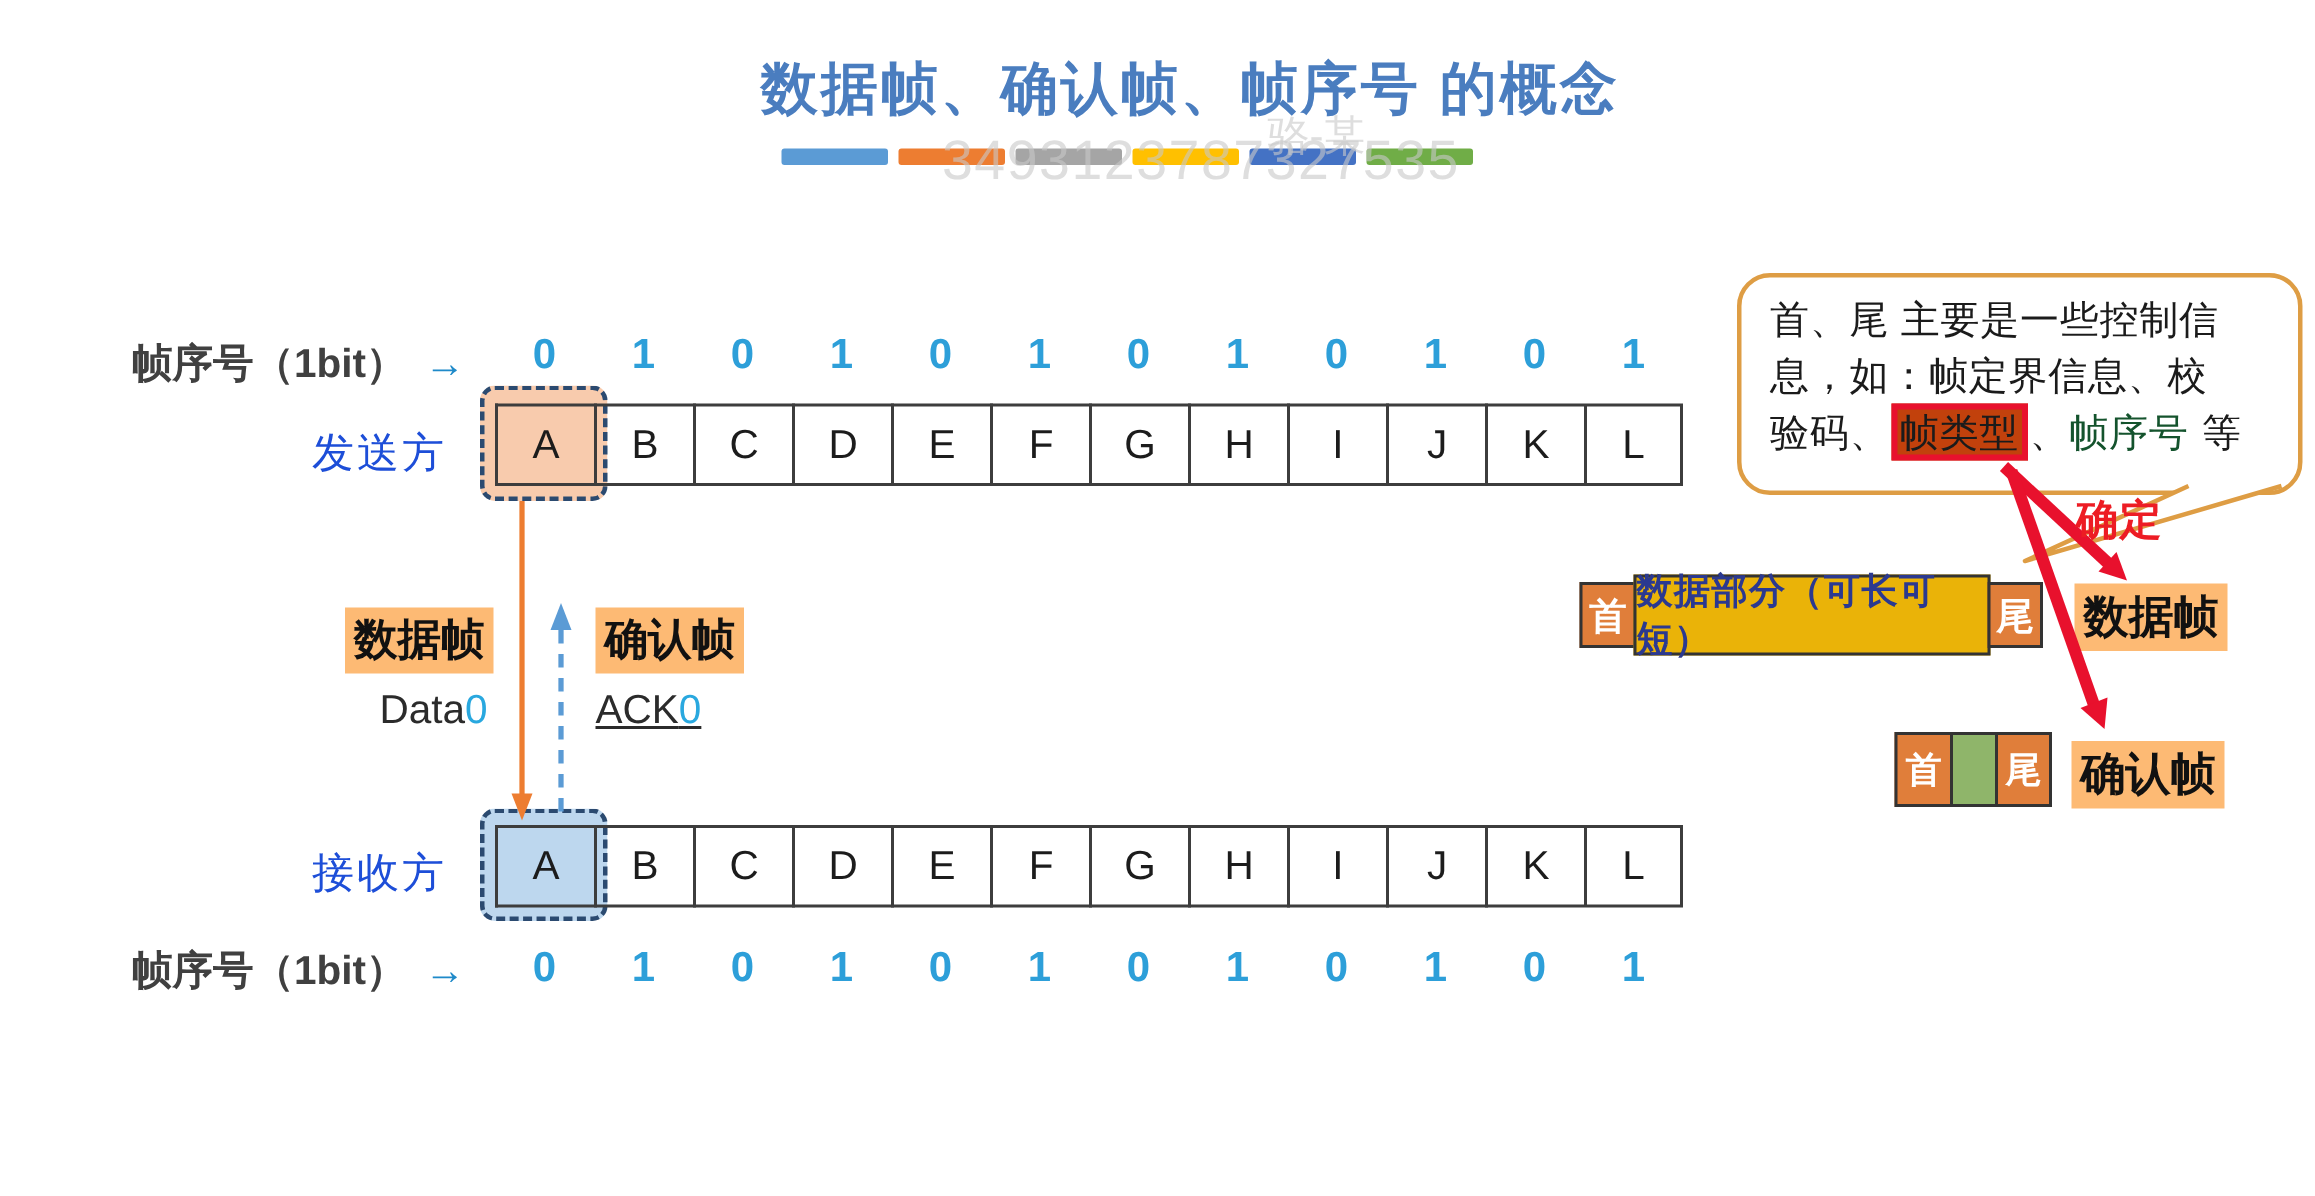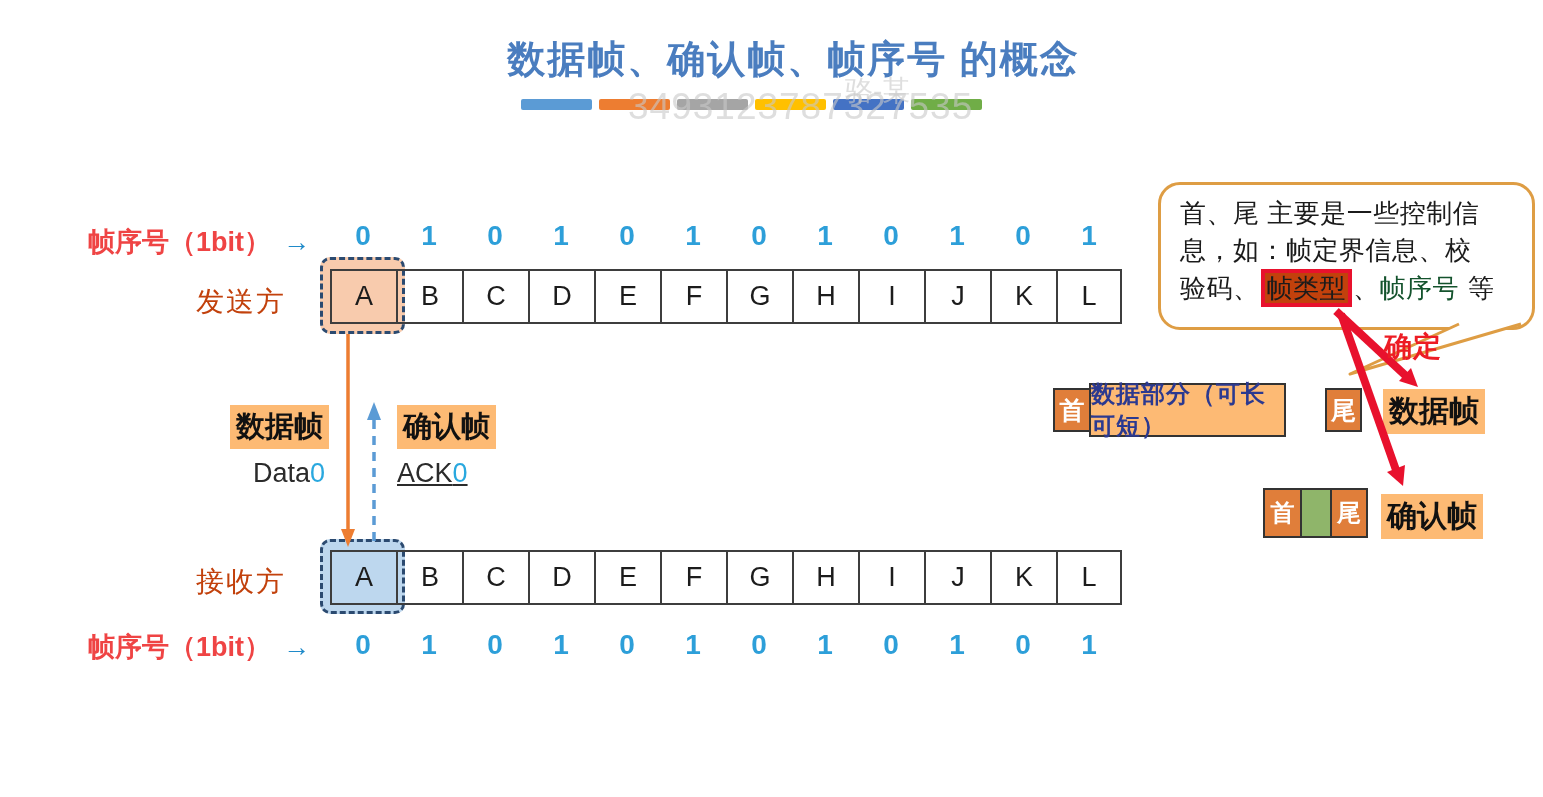--- a/index.html
+++ b/index.html
@@ -16,31 +16,31 @@
   .b1{background:#5B9BD5;}.b2{background:#ED7D31;}.b3{background:#A5A5A5;}
   .b4{background:#FFC000;}.b5{background:#4472C4;}.b6{background:#70AD47;}
 
   
   .wm{position:absolute;color:#c9c9c9;opacity:.6;z-index:2;white-space:nowrap;}
   .wm-name{top:72px;left:845px;font-size:28px;}
   .wm-num{top:86px;left:628px;font-size:37px;letter-spacing:1px;}
 
   
   .seq-label{position:absolute;left:88px;font-size:27px;font-weight:600;white-space:nowrap;z-index:1;}
-  .seq-label .txt{color:#ef4444;}
+  .seq-label .txt{color:#404040;}
   .seq-label .arr{color:#1F8AC9;font-weight:bold;margin-left:12px;}
   .seq-top{top:224px;}
   .seq-bottom{top:629px;}
   .bits{position:absolute;left:330px;width:792px;display:flex;z-index:1;}
   .bits span{width:66px;text-align:center;font-size:28px;font-weight:600;color:#2D9FD9;}
   .bits-top{top:220px;}
   .bits-bottom{top:629px;}
 
   
-  .party{position:absolute;left:196px;width:100px;font-size:28px;color:#c2410c;
+  .party{position:absolute;left:208px;width:100px;font-size:28px;color:#1d4ed8;
          font-weight:500;letter-spacing:2px;z-index:1;}
   .party-sender{top:283px;}
   .party-receiver{top:563px;}
 
   
   .outline{position:absolute;left:320px;width:85px;border:3.5px dashed #2b4a70;
            border-radius:10px;box-sizing:border-box;z-index:0;}
   .outline-sender{top:257px;height:77px;background:#F8CBAD;}
   .outline-receiver{top:539px;height:75px;background:#BDD7EE;}
 
@@ -75,21 +75,21 @@
   .suffix{margin-left:9px;}
   .determine{position:absolute;left:1384px;top:328px;font-size:28px;font-weight:bold;
              color:#ED1C24;z-index:4;letter-spacing:1px;}
 
   
   .dframe{position:absolute;left:1053px;top:383px;width:309px;height:54px;z-index:1;}
   .dframe .seg{position:absolute;box-sizing:border-box;border:2px solid #333;
                display:flex;align-items:center;justify-content:center;}
   .dframe .head{left:0;top:5px;width:38px;height:44px;background:#E07E3A;
                 color:#fff;font-size:25px;font-weight:bold;}
-  .dframe .body{left:36px;top:0;width:197px;height:54px;background:#fdba74;
+  .dframe .body{left:36px;top:0;width:238px;height:54px;background:#eab308;
                 color:#2B3990;font-size:24px;font-weight:bold;letter-spacing:1px;}
   .dframe .tail{left:272px;top:5px;width:37px;height:44px;background:#E07E3A;
                 color:#fff;font-size:25px;font-weight:bold;}
   .aframe{position:absolute;left:1263px;top:488px;width:105px;height:50px;z-index:1;}
   .aframe .seg{position:absolute;top:0;height:50px;box-sizing:border-box;border:2px solid #333;
                display:flex;align-items:center;justify-content:center;color:#fff;
                font-size:24px;font-weight:bold;}
   .aframe .head{left:0;width:39px;background:#E07E3A;}
   .aframe .mid{left:37px;width:32px;background:#8FB56A;}
   .aframe .tail{left:67px;width:38px;background:#E07E3A;}

